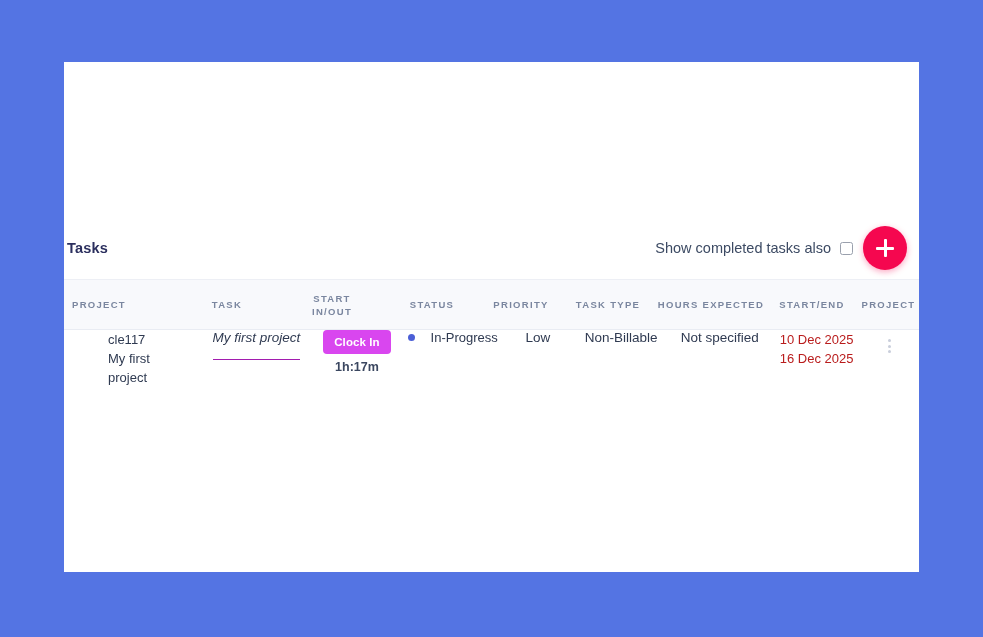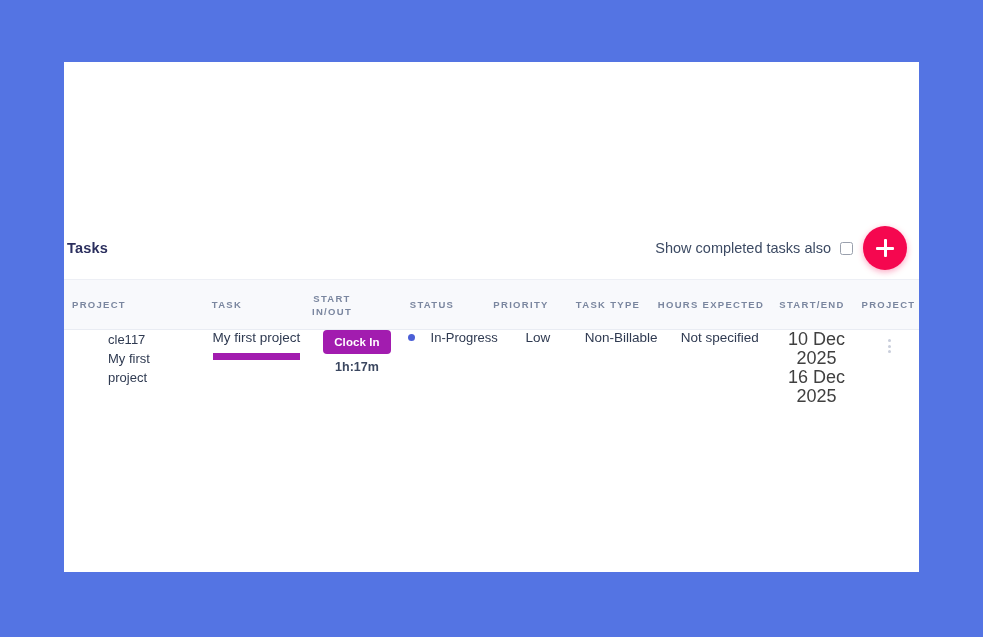--- a/index.html
+++ b/index.html
@@ -156,32 +156,33 @@
 
   .project-cell {
     font-size: 13px;
     color: #2f3a51;
     line-height: 19px;
   }
   .task-name {
     font-size: 13.5px;
     color: #2f3a51;
     display: inline-block;
-    padding-bottom: 8px;
-    border-bottom: 7px solid #a21caf;
+    padding-bottom: 14px;
+    border-bottom: 1px solid #a21caf;
     min-width: 84px;
+    font-style: italic;
   }
   .clock-cell {
     display: flex;
     flex-direction: column;
     align-items: center;
     gap: 6px;
   }
   .clock-btn {
-    background: #a21caf;
+    background: #d946ef;
     color: #ffffff;
     font-size: 11.5px;
     font-weight: bold;
     border: none;
     border-radius: 4px;
     padding: 6px 11px 6px 11px;
     cursor: pointer;
     letter-spacing: 0.1px;
   }
   .clock-elapsed {
@@ -197,22 +198,22 @@
   }
   .status-dot {
     width: 7px;
     height: 7px;
     border-radius: 50%;
     background: #4b5fd6;
     display: inline-block;
   }
   .status-text { font-size: 13px; color: #2f3a51; }
   .dates-cell {
-    font-size: 18px;
-    color: #404040;
+    font-size: 13px;
+    color: #b91c1c;
     line-height: 19px;
     text-align: center;
   }
   .kebab {
     display: inline-flex;
     flex-direction: column;
     gap: 2.5px;
     align-items: center;
     cursor: pointer;
   }

